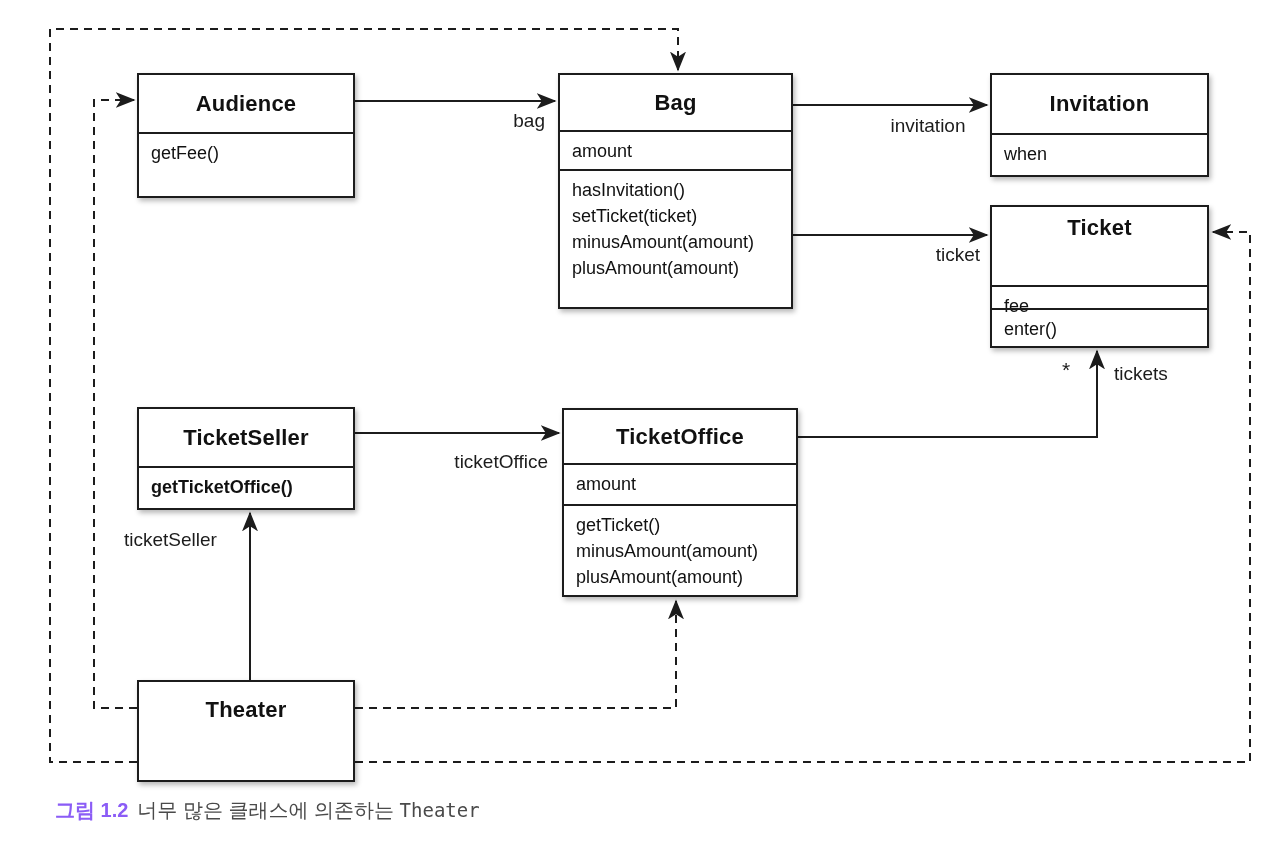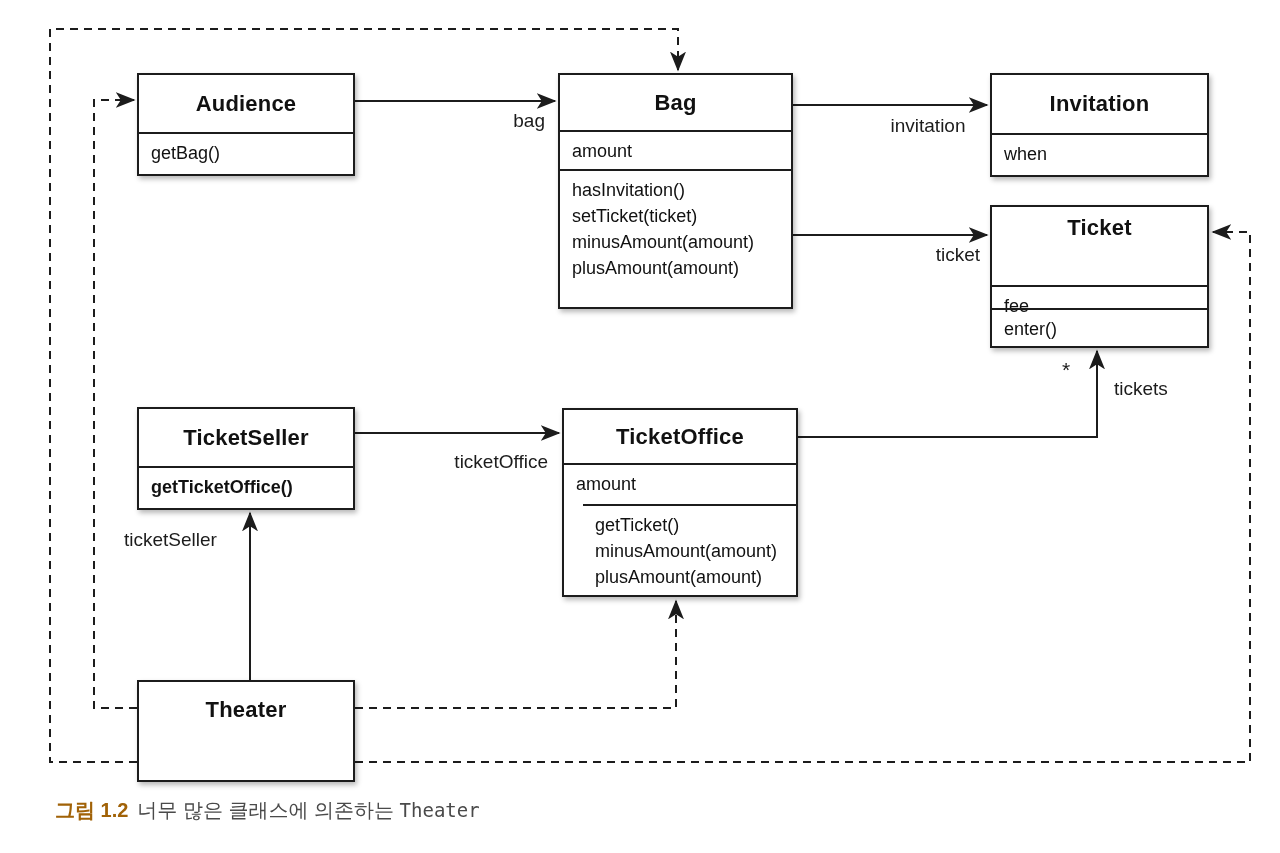--- a/index.html
+++ b/index.html
@@ -16,21 +16,21 @@
     display:flex;align-items:center;justify-content:center;
     font-weight:bold;font-size:22px;letter-spacing:0.2px;
   }
   .uml-sec{border-top:2px solid #1c1c1c;padding:6px 12px 4px 12px;box-sizing:border-box;}
   .uml-line{font-size:18px;line-height:26px;white-space:nowrap;}
   .edge-label{position:absolute;font-size:19px;color:#1c1c1c;white-space:nowrap;}
   .edge-label.right{text-align:right;}
   .caption{
     position:absolute;left:55px;top:797px;font-size:20px;color:#4a4a4a;white-space:nowrap;
   }
-  .caption .fig{color:#a16207;font-weight:bold;margin-right:9px;}
+  .caption .fig{color:#8b5cf6;font-weight:bold;margin-right:9px;}
   .caption .code{font-family:"DejaVu Sans Mono","Liberation Mono",monospace;font-size:19px;}
 </style>
 </head>
 <body>
 
 <div class="canvas">
 
   <svg class="edges" viewBox="0 0 1280 853">
     <defs>
       <marker id="arrow" viewBox="0 0 10 8" refX="9.2" refY="4" markerWidth="10" markerHeight="8" orient="auto-start-reverse">
@@ -44,24 +44,24 @@
     <path d="M355,433 L559,433" fill="none" stroke="#1c1c1c" stroke-width="2" marker-end="url(#arrow)"></path>
     <path d="M798,437 L1097,437 L1097,351" fill="none" stroke="#1c1c1c" stroke-width="2" marker-end="url(#arrow)"></path>
     <path d="M250,680 L250,513" fill="none" stroke="#1c1c1c" stroke-width="2" marker-end="url(#arrow)"></path>
 
     <path d="M137,708 L94,708 L94,100 L134,100" fill="none" stroke="#1c1c1c" stroke-width="2" stroke-dasharray="8 6" marker-end="url(#arrow)"></path>
     <path d="M137,762 L50,762 L50,29 L678,29 L678,70" fill="none" stroke="#1c1c1c" stroke-width="2" stroke-dasharray="8 6" marker-end="url(#arrow)"></path>
     <path d="M355,708 L676,708 L676,601" fill="none" stroke="#1c1c1c" stroke-width="2" stroke-dasharray="8 6" marker-end="url(#arrow)"></path>
     <path d="M355,762 L1250,762 L1250,232 L1213,232" fill="none" stroke="#1c1c1c" stroke-width="2" stroke-dasharray="8 6" marker-end="url(#arrow)"></path>
   </svg>
 
-  <div class="uml-box" style="left:137px;top:73px;width:218px;height:103px;">
+  <div class="uml-box" style="left:137px;top:73px;width:218px;height:125px;">
     <div class="uml-title" style="height:57px;">Audience</div>
     <div class="uml-sec" style="flex:1;">
-      <div class="uml-line">getBag()</div>
+      <div class="uml-line">getFee()</div>
     </div>
   </div>
 
   <div class="uml-box" style="left:558px;top:73px;width:235px;height:236px;">
     <div class="uml-title" style="height:55px;">Bag</div>
     <div class="uml-sec" style="height:39px;">
       <div class="uml-line">amount</div>
     </div>
     <div class="uml-sec" style="flex:1;">
       <div class="uml-line">hasInvitation()</div>
@@ -93,36 +93,36 @@
     <div class="uml-sec" style="flex:1;font-weight:bold;">
       <div class="uml-line">getTicketOffice()</div>
     </div>
   </div>
 
   <div class="uml-box" style="left:562px;top:408px;width:236px;height:189px;">
     <div class="uml-title" style="height:53px;">TicketOffice</div>
     <div class="uml-sec" style="height:41px;">
       <div class="uml-line">amount</div>
     </div>
-    <div class="uml-sec" style="flex:1;margin-left:19px;">
+    <div class="uml-sec" style="flex:1;">
       <div class="uml-line">getTicket()</div>
       <div class="uml-line">minusAmount(amount)</div>
       <div class="uml-line">plusAmount(amount)</div>
     </div>
   </div>
 
   <div class="uml-box" style="left:137px;top:680px;width:218px;height:102px;">
     <div class="uml-title" style="height:56px;">Theater</div>
   </div>
 
   <span class="edge-label right" style="left:455px;top:110px;width:90px;">bag</span>
   <span class="edge-label" style="left:858px;top:115px;width:140px;text-align:center;">invitation</span>
   <span class="edge-label right" style="left:895px;top:244px;width:85px;">ticket</span>
   <span class="edge-label right" style="left:428px;top:451px;width:120px;">ticketOffice</span>
   <span class="edge-label" style="left:124px;top:529px;">ticketSeller</span>
-  <span class="edge-label" style="left:1114px;top:378px;">tickets</span>
+  <span class="edge-label" style="left:1114px;top:363px;">tickets</span>
   <span class="edge-label" style="left:1062px;top:358px;font-size:21px;">*</span>
 
   <div class="caption">
     <span class="fig">그림 1.2</span><span>너무 많은 클래스에 의존하는 </span><span class="code">Theater</span>
   </div>
 
 </div>
 
 </body></html>

